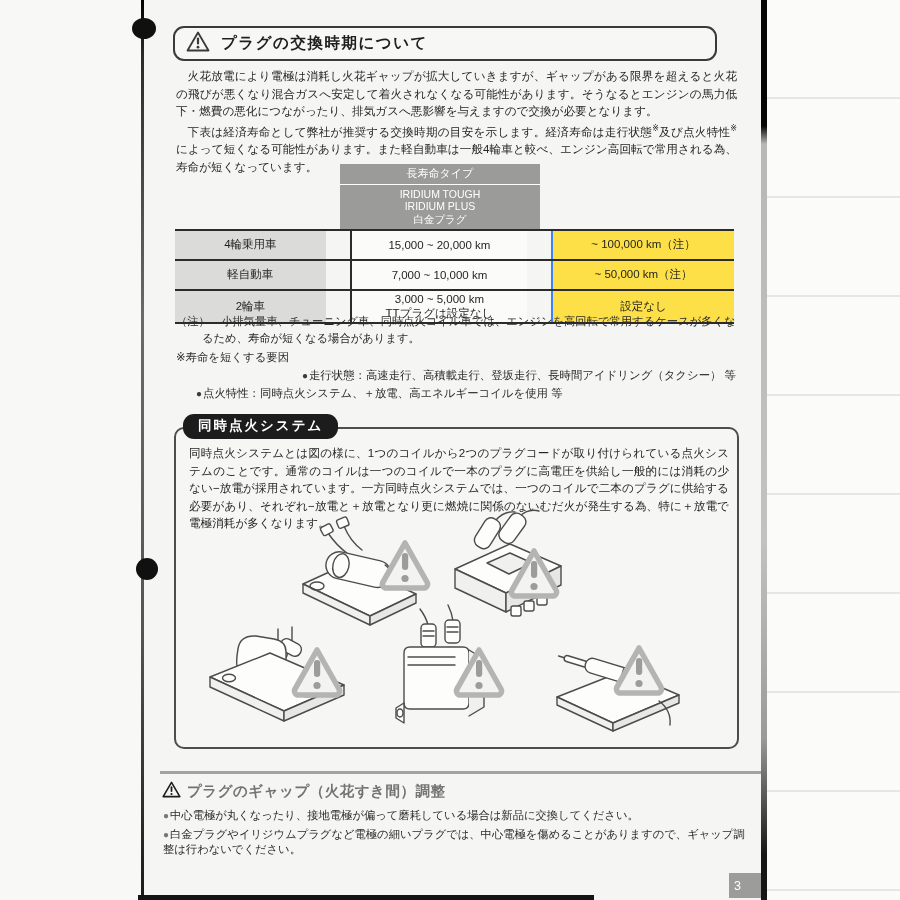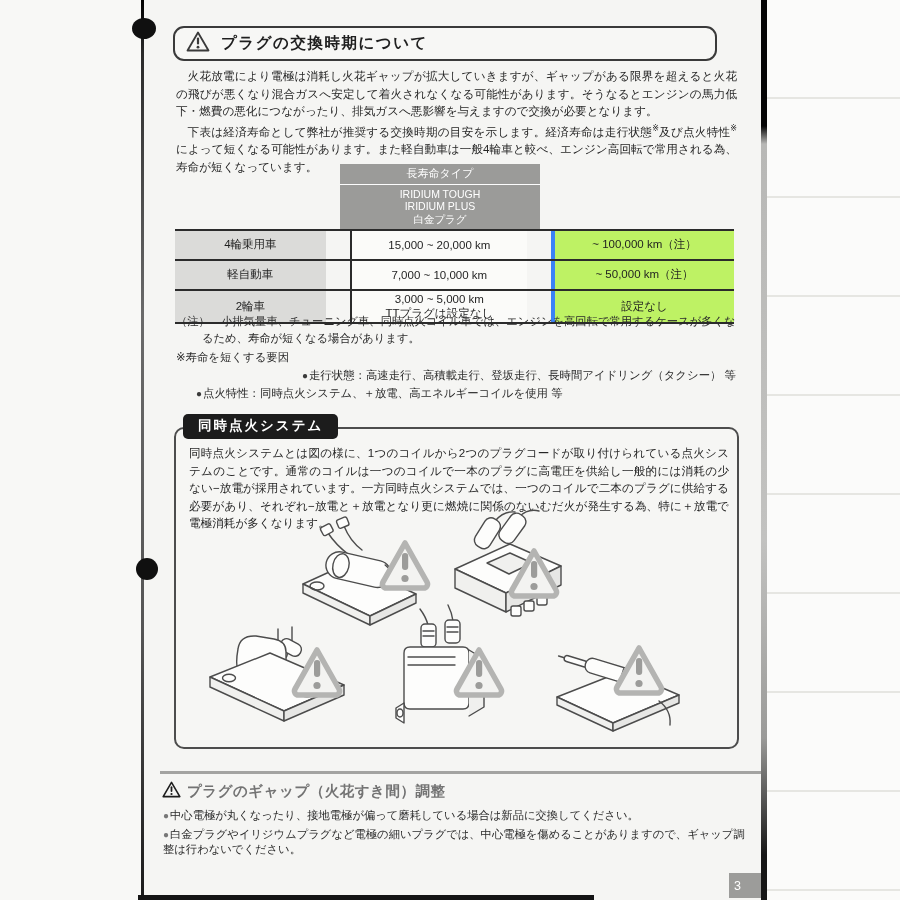--- a/index.html
+++ b/index.html
@@ -42,37 +42,37 @@
   .th-1 { width:190px; } .th-2 { width:200px; }
   .th-type { font-size:11px; padding:2px 0 3px; border-bottom:1px solid #fdfdfd; }
   .th-products { font-size:10.5px; line-height:12.3px; padding:3px 0 4px; }
   .tbody { border-top:2px solid #2b2b2b; border-bottom:2px solid #2b2b2b; }
   .tr { display:flex; border-bottom:2px solid #2b2b2b;gap:24px; }
   .tr:last-child { border-bottom:none; }
   .td { display:flex; flex-direction:column; justify-content:center; align-items:center;
     min-height:28px; text-align:center; color:#1f1f1f; }
   .td-label { width:165px; background:#dbdbd9; }
   .td-g { width:194px; border-left:2px solid #2b2b2b; background:#fbfbf9; }
-  .td-l { width:200px; border-left:4px solid #3b82f6; background:#bef264; }
+  .td-l { width:200px; border-left:2px solid #3b82f6; background:#fde047; }
   .tr3 .td { min-height:31px; line-height:14px; }
 
   
   .note { left:176px; top:313px; width:566px; font-size:11.3px; line-height:16.5px;
     padding-left:2.3em; text-indent:-2.3em; color:#2b2b2b; }
   .factors-title { left:176px; top:350px; font-size:11.4px; }
   .factor-item { left:196px; width:540px; font-size:11.4px; }
   .fi-1 { top:368px;text-align:right; } .fi-2 { top:386px; }
   .bullet { color:#3a3a3a; margin-right:1px; font-size:10px; }
 
   
   .sim-box { left:174px; top:427px; width:565px; height:322px;
     border:2px solid #4d4d4d; border-radius:10px; background:#f6f6f4; }
   .sim-label { left:183px; top:414px; background:#1c1c1c; color:#fff;
     font-size:13.5px; font-weight:bold; letter-spacing:2px;
-    padding:3px 15px 4px; border-radius:5px; }
+    padding:3px 15px 4px; border-radius:11px; }
   .sim-body { left:189px; top:444px; width:540px; font-size:11.6px; line-height:17.6px;
     text-align:justify; color:#262626; }
   .illustrations { left:179px; top:505px; width:556px; height:242px; }
 
   
   .divider { left:160px; top:771px; width:601px; height:3px; background:#a3a3a1; }
   .gap-title { left:162px; top:781px; display:flex; align-items:center; gap:6px;
     font-size:14.5px; font-weight:bold; color:#737373; letter-spacing:0.5px; }
   .gap-bullet { left:163px; width:592px; font-size:11.3px; color:#2b2b2b; }
   .gb-1 { top:808px; } .gb-2 { top:827px; }

